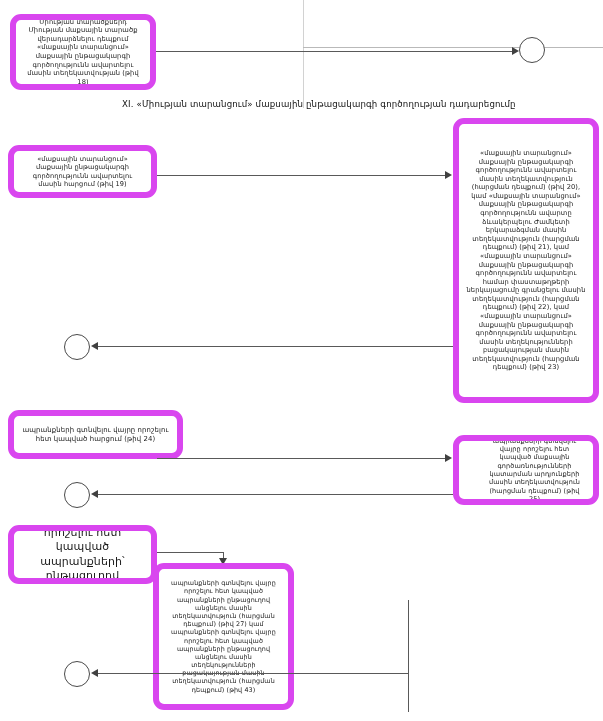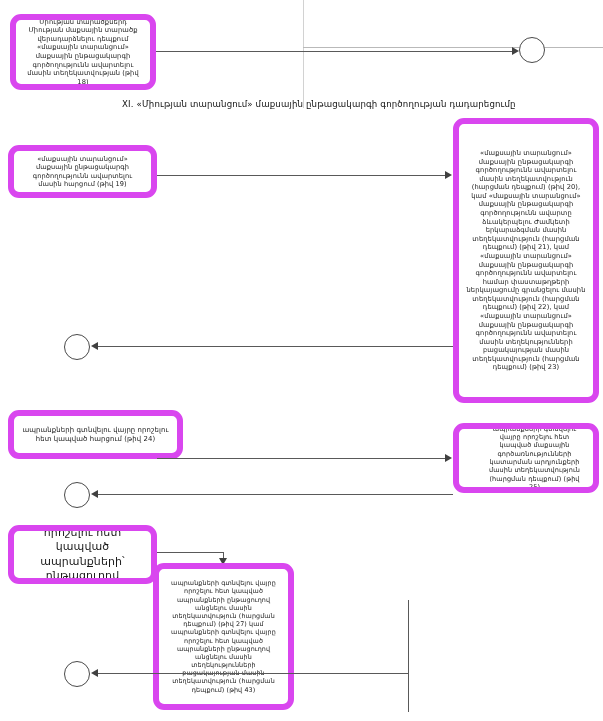--- a/index.html
+++ b/index.html
@@ -84,21 +84,21 @@
     letter-spacing:0.15px;
     color:#111;
     white-space:nowrap;
   }
 
   
   #node-18   {left:10px;  top:14px;  width:146px; height:76px;  font-size:6.7px;}
   #node-19   {left:8px;   top:145px; width:149px; height:53px;  font-size:6.6px;}
   #node-big  {left:453px; top:118px; width:146px; height:285px; font-size:6.7px;}
   #node-24   {left:8px;   top:410px; width:175px; height:49px;  font-size:6.9px;}
-  #node-25   {left:453px; top:423px; width:146px; height:70px;  font-size:6.5px;padding-left:24px;}
+  #node-25   {left:453px; top:435px; width:146px; height:70px;  font-size:6.5px;padding-left:24px;}
   #node-26   {left:8px;   top:525px; width:149px; height:59px;  font-size:11px;}
   #node-27   {left:153px; top:563px; width:141px; height:147px; font-size:6.4px;}
 
   #circle-a{left:519px; top:37px;}
   #circle-b{left:64px;  top:334px;}
   #circle-c{left:64px;  top:482px;}
   #circle-d{left:64px;  top:661px;}
 </style>
 </head>
 <body>

